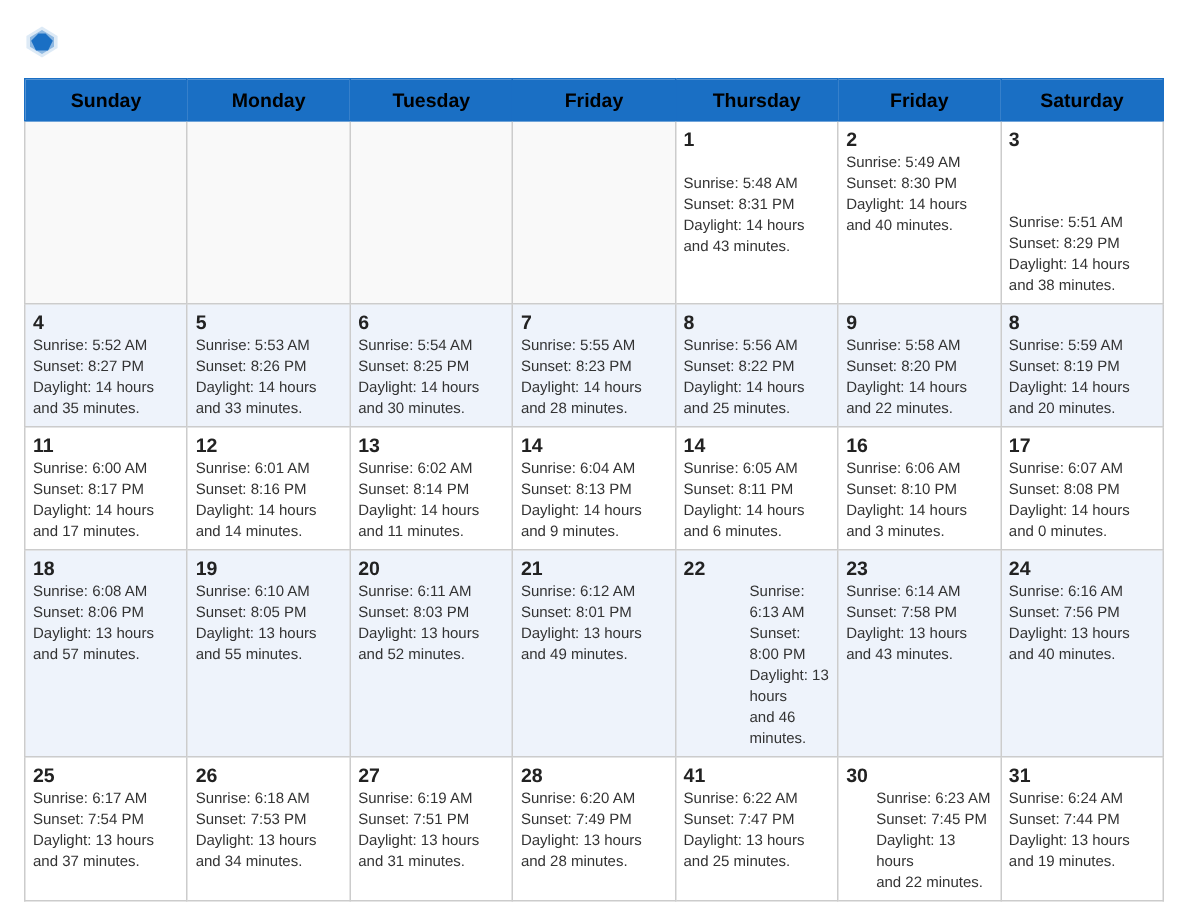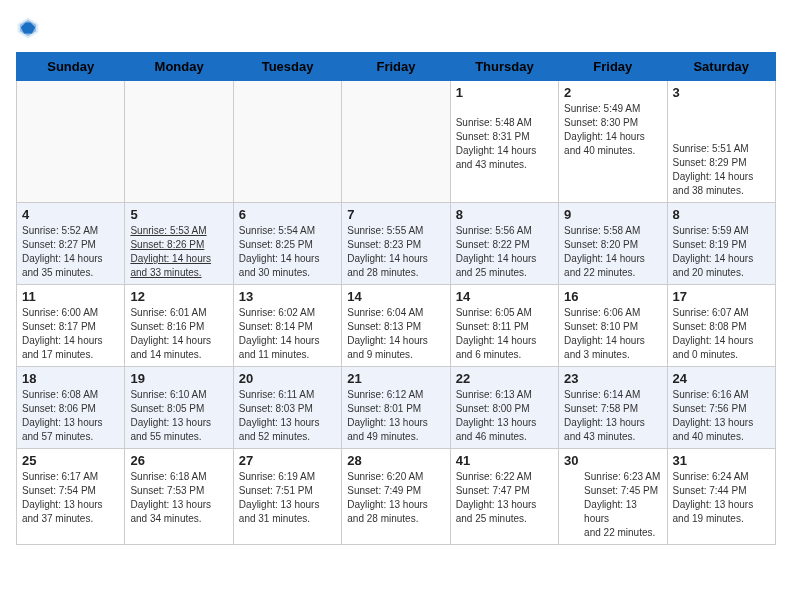--- a/index.html
+++ b/index.html
@@ -150,21 +150,21 @@
       <tr>
         <td>
           <div class="day-number">4</div>
           <div class="day-info" style="white-space: pre-line;">Sunrise: 5:52 AM
 Sunset: 8:27 PM
 Daylight: 14 hours
 and 35 minutes.</div>
         </td>
         <td>
           <div class="day-number">5</div>
-          <div class="day-info" style="white-space: pre-line; text-decoration: underline;">Sunrise: 5:53 AM
+          <div class="day-info" style="white-space: pre-line;">Sunrise: 5:53 AM
 Sunset: 8:26 PM
 Daylight: 14 hours
 and 33 minutes.</div>
         </td>
         <td>
           <div class="day-number">6</div>
           <div class="day-info" style="white-space: pre-line;">Sunrise: 5:54 AM
 Sunset: 8:25 PM
 Daylight: 14 hours
 and 30 minutes.</div>
@@ -273,21 +273,21 @@
         </td>
         <td>
           <div class="day-number">21</div>
           <div class="day-info" style="white-space: pre-line;">Sunrise: 6:12 AM
 Sunset: 8:01 PM
 Daylight: 13 hours
 and 49 minutes.</div>
         </td>
         <td>
           <div class="day-number">22</div>
-          <div class="day-info" style="white-space: pre-line;">Sunrise: 6:13 AM
+          <div class="day-info" style="white-space: pre-line; margin-left: 44px;">Sunrise: 6:13 AM
 Sunset: 8:00 PM
 Daylight: 13 hours
 and 46 minutes.</div>
         </td>
         <td>
           <div class="day-number">23</div>
           <div class="day-info" style="white-space: pre-line;">Sunrise: 6:14 AM
 Sunset: 7:58 PM
 Daylight: 13 hours
 and 43 minutes.</div>

